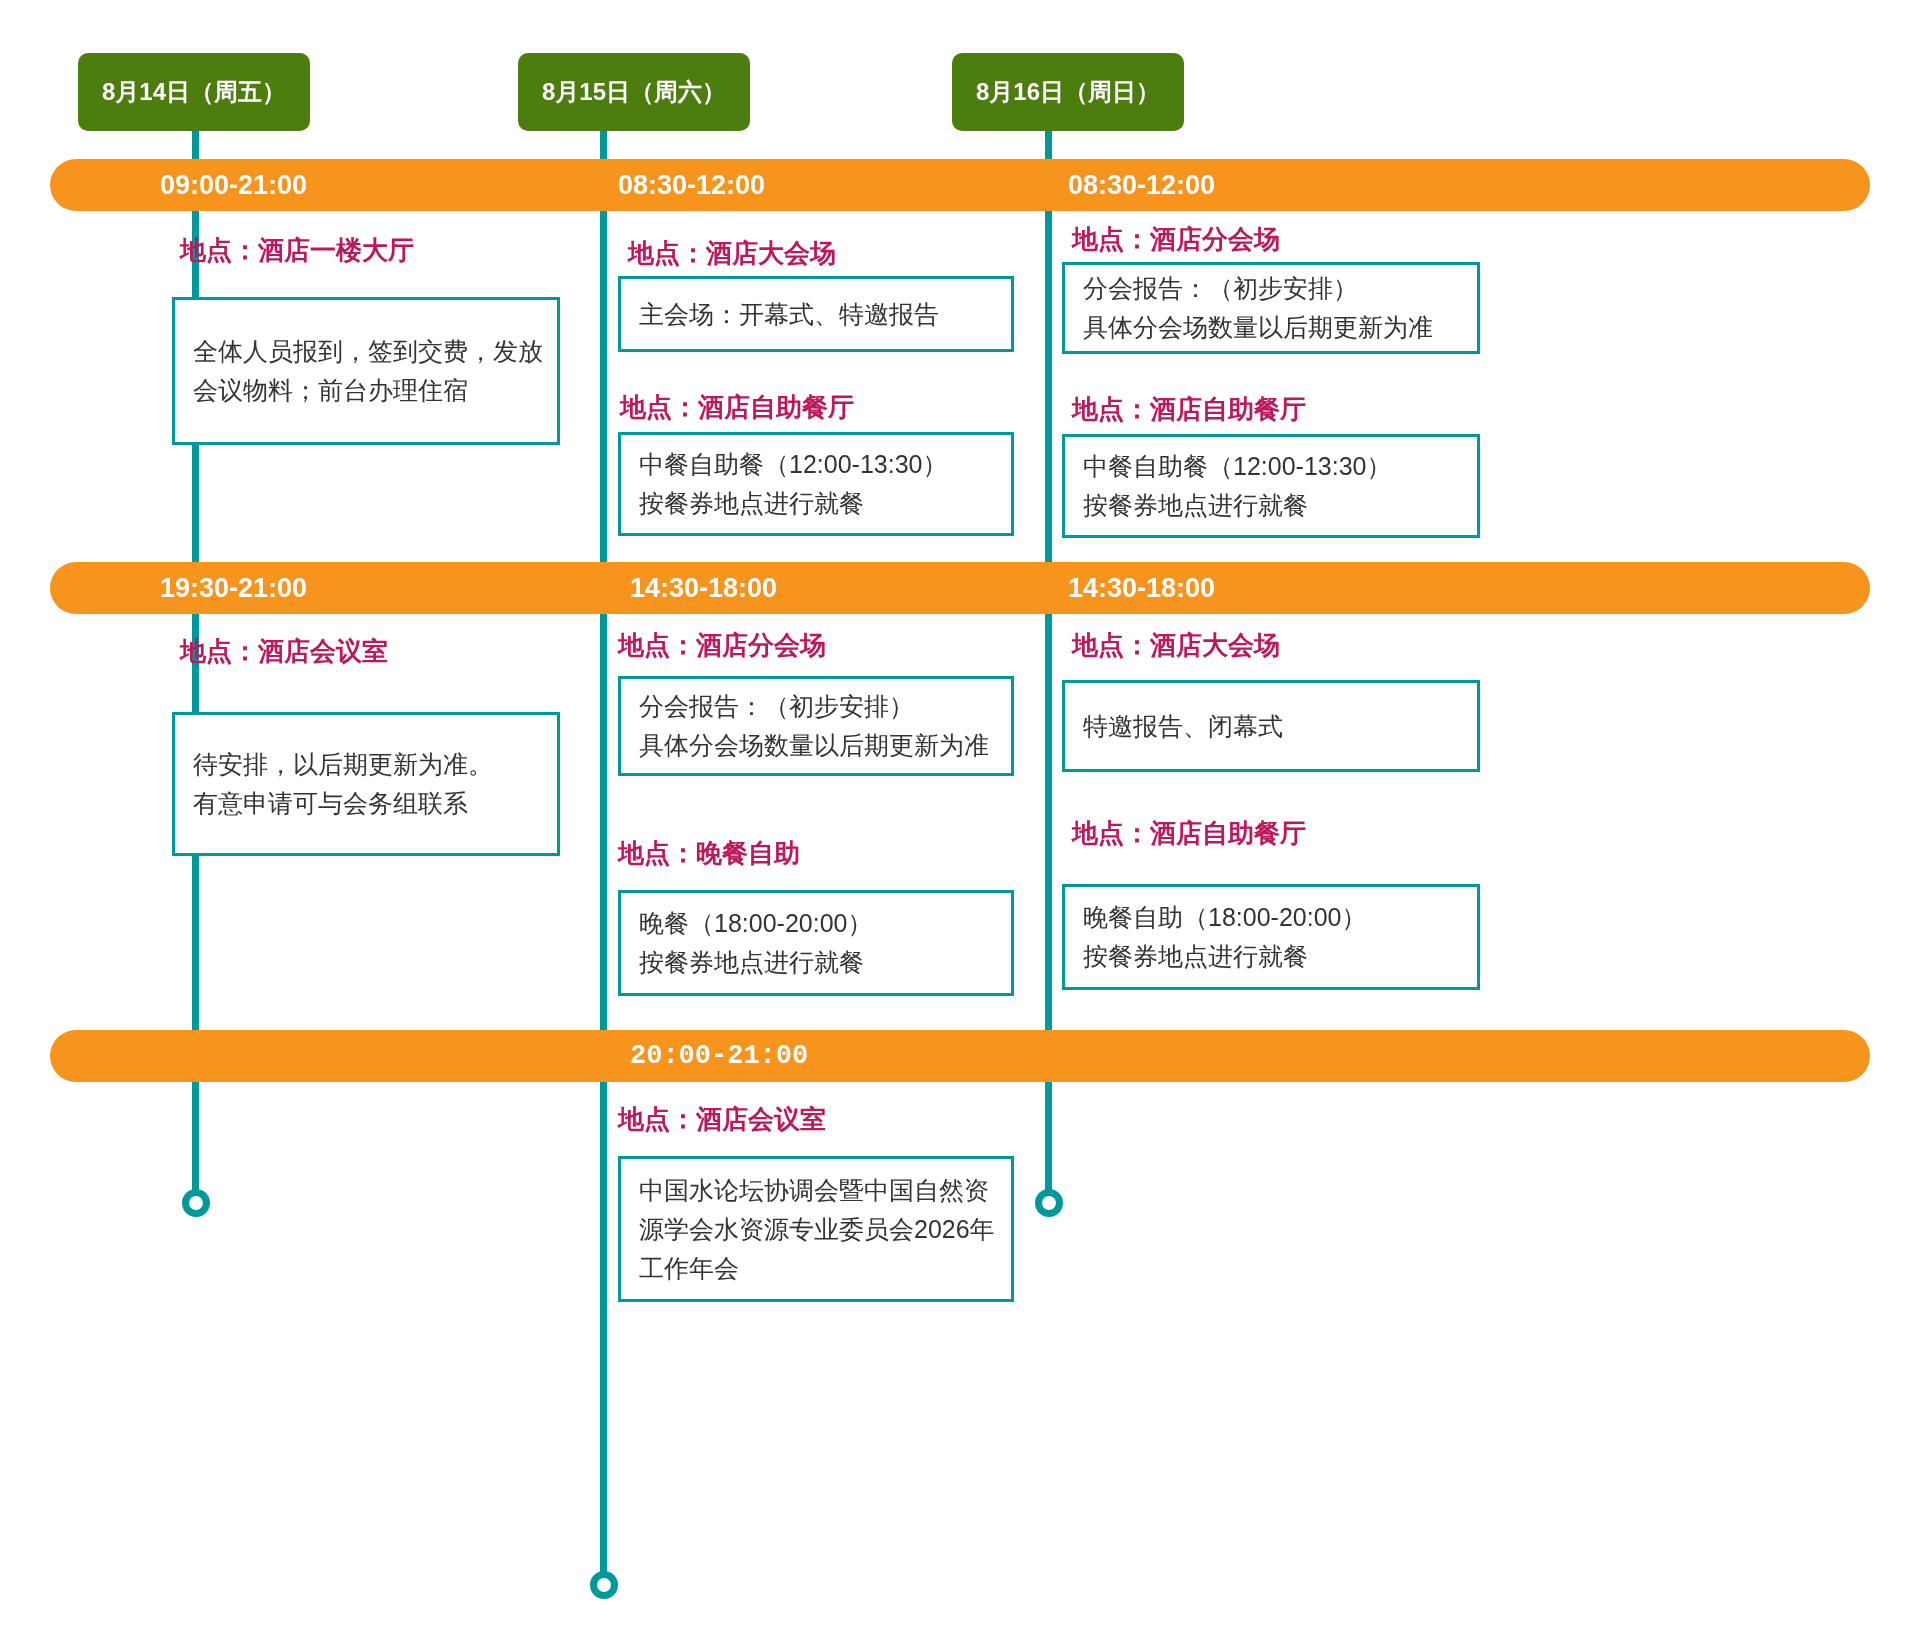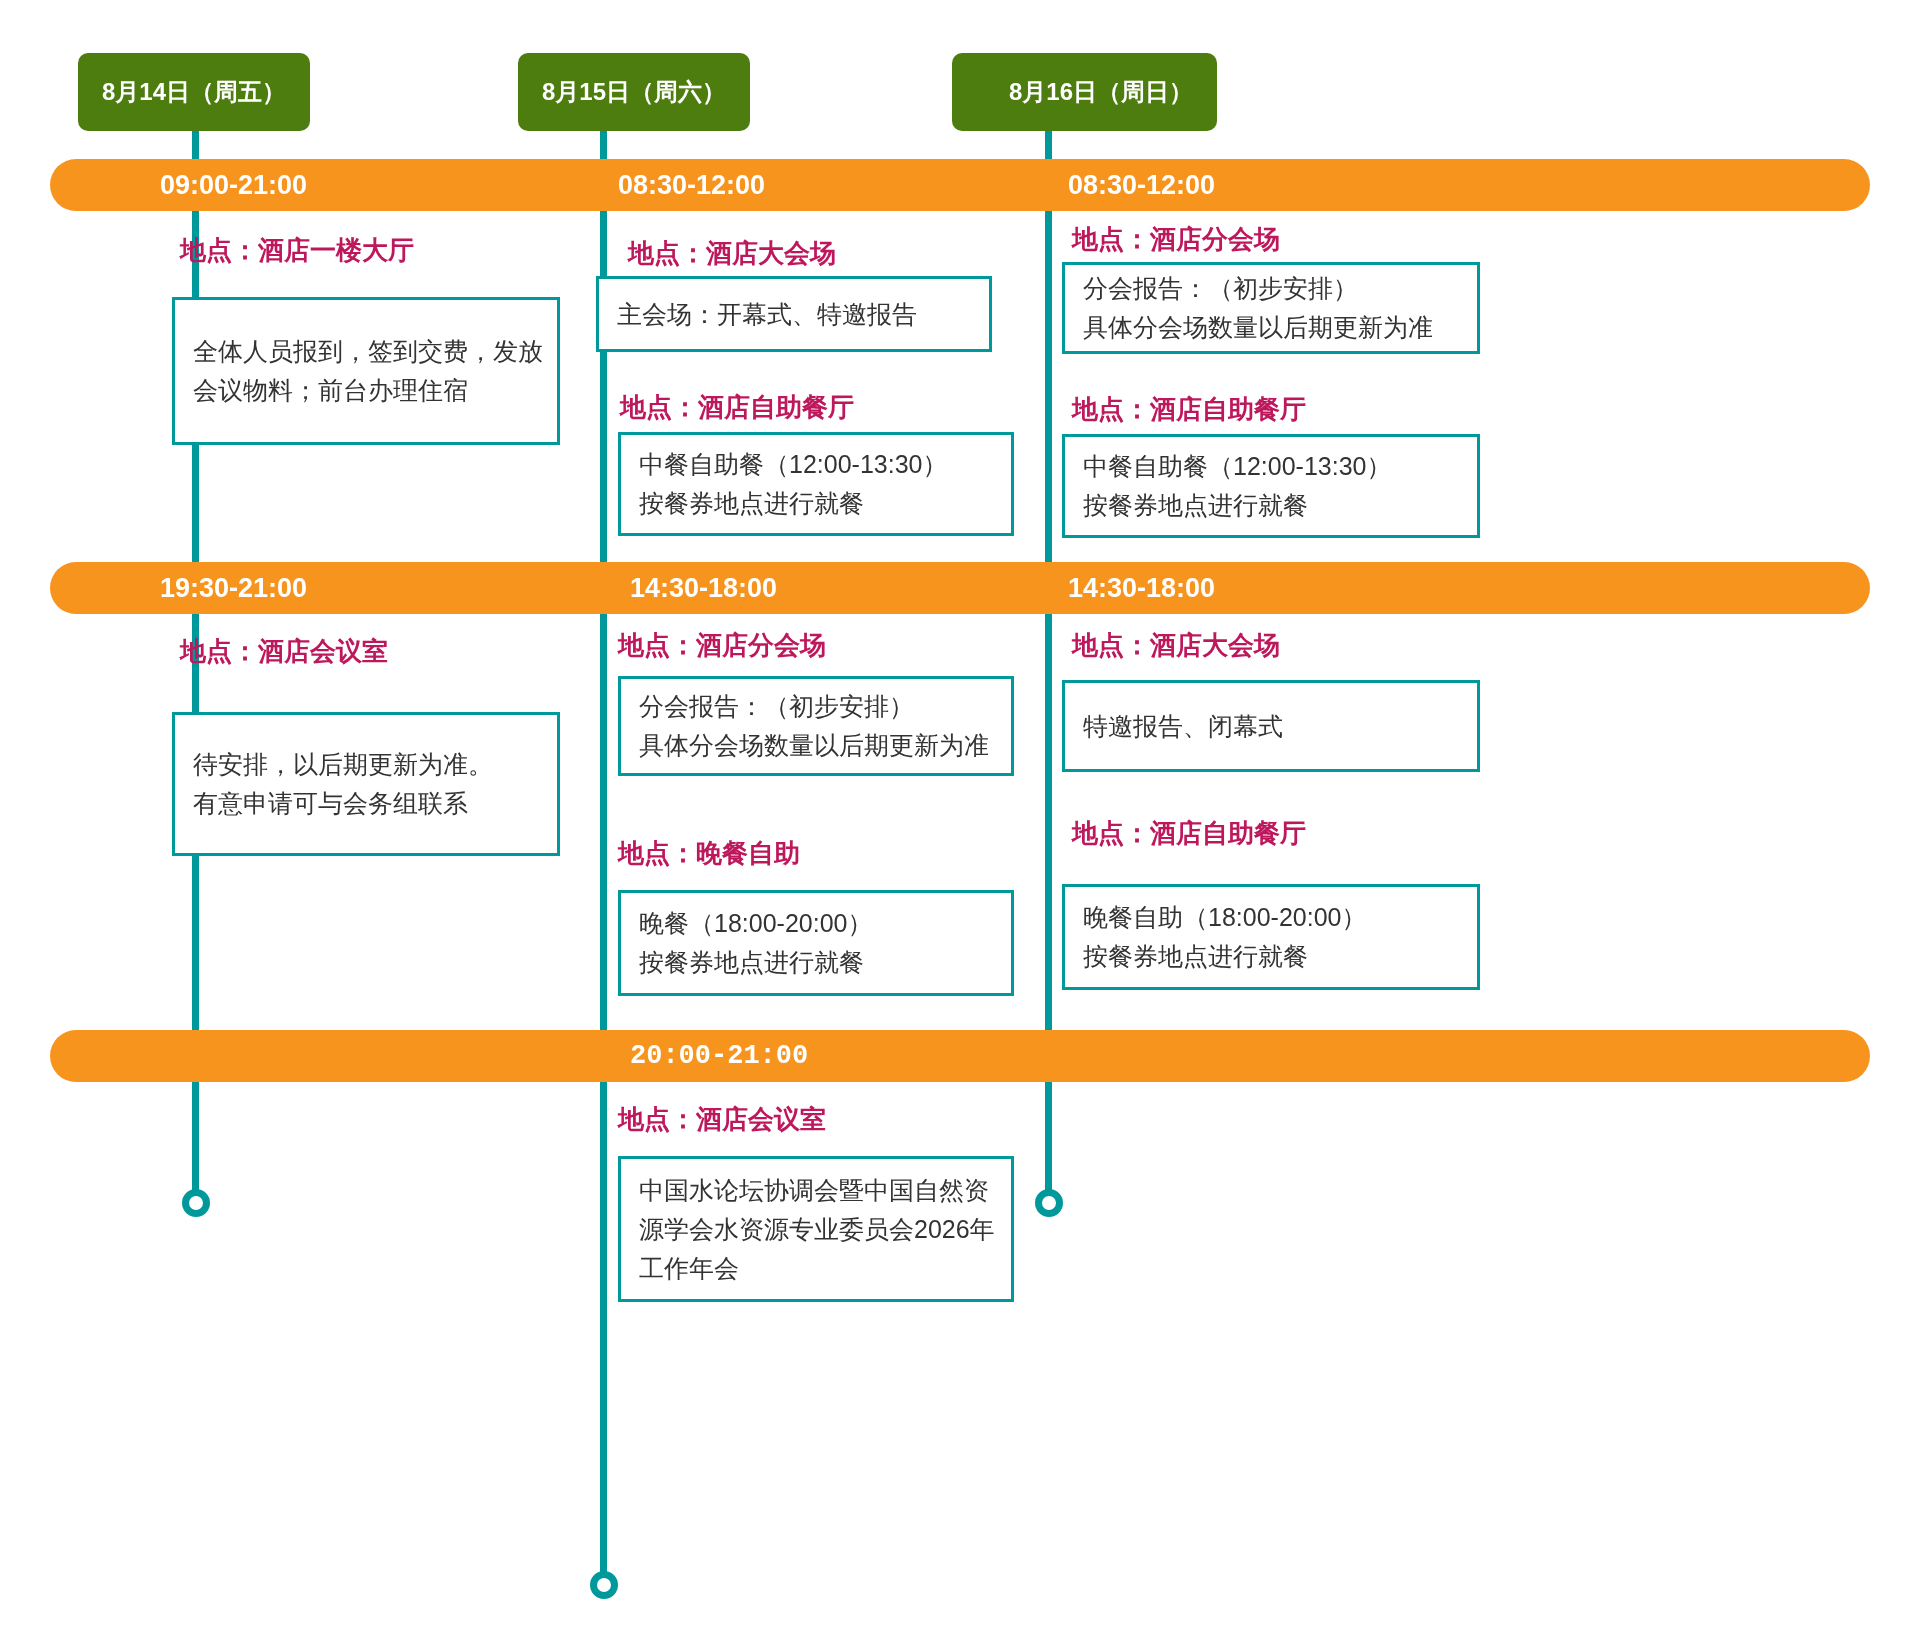--- a/index.html
+++ b/index.html
@@ -85,21 +85,21 @@
 <body>
 
 <div class="stage">
 
   <div class="date-badge" style="left:78px;top:53px;width:232px;height:78px;">
     <span>8月14日（周五）</span>
   </div>
   <div class="date-badge" style="left:518px;top:53px;width:232px;height:78px;">
     <span>8月15日（周六）</span>
   </div>
-  <div class="date-badge" style="left:952px;top:53px;width:232px;height:78px;padding-left:33px;">
+  <div class="date-badge" style="left:952px;top:53px;width:232px;height:78px;">
     <span>8月16日（周日）</span>
   </div>
 
   <div class="vline" style="left:192px;top:131px;height:1072px;"></div>
   <div class="endcap" style="left:182px;top:1189px;"></div>
 
   <div class="vline" style="left:600px;top:131px;height:1454px;"></div>
   <div class="endcap" style="left:590px;top:1571px;"></div>
 
   <div class="vline" style="left:1045px;top:131px;height:1072px;"></div>
@@ -111,21 +111,21 @@
     <span class="tlabel" style="left:1018px;">08:30-12:00</span>
   </div>
 
   <div class="place" style="left:180px;top:233px;">地点：酒店一楼大厅</div>
   <div class="obox" style="left:172px;top:297px;width:388px;height:148px;">
     <div class="otext">全体人员报到，签到交费，发放
 会议物料；前台办理住宿</div>
   </div>
 
   <div class="place" style="left:628px;top:236px;">地点：酒店大会场</div>
-  <div class="obox" style="left:596px;top:276px;width:396px;height:76px;">
+  <div class="obox" style="left:618px;top:276px;width:396px;height:76px;">
     <div class="otext">主会场：开幕式、特邀报告</div>
   </div>
 
   <div class="place" style="left:620px;top:390px;">地点：酒店自助餐厅</div>
   <div class="obox" style="left:618px;top:432px;width:396px;height:104px;">
     <div class="otext">中餐自助餐（12:00-13:30）
 按餐券地点进行就餐</div>
   </div>
 
   <div class="place" style="left:1072px;top:222px;">地点：酒店分会场</div>

